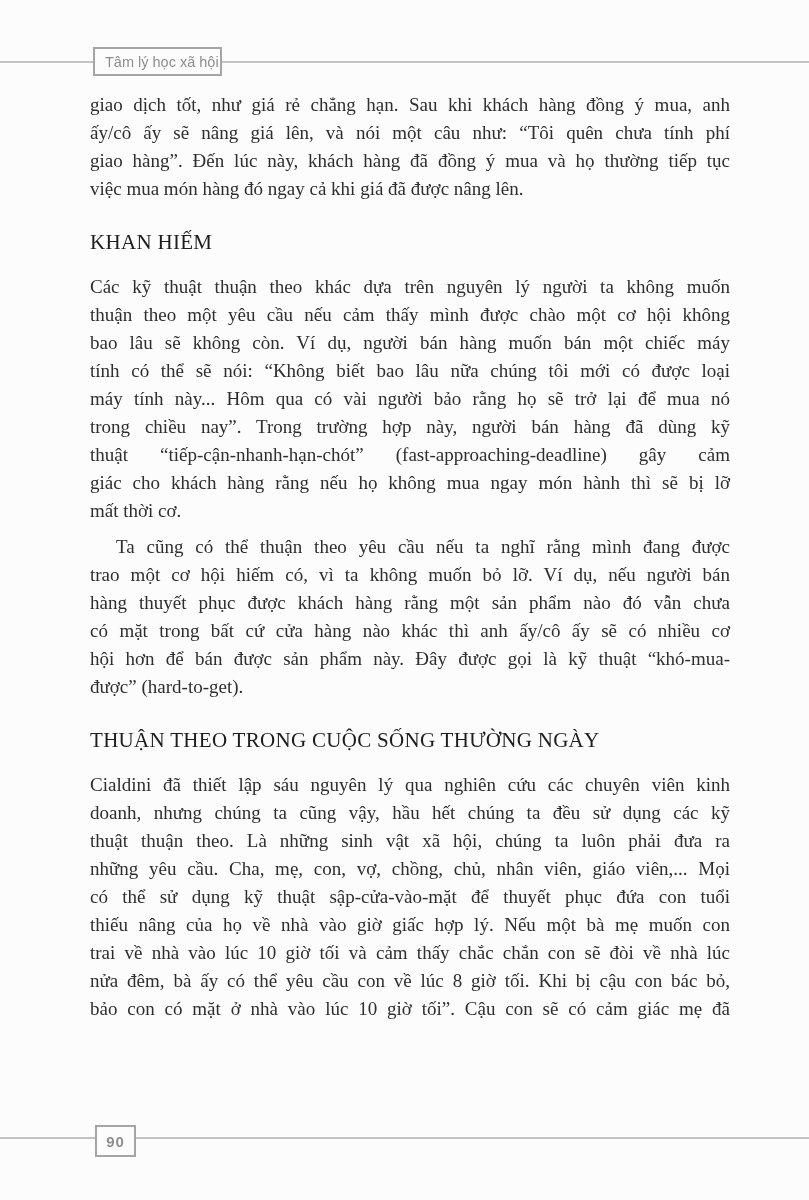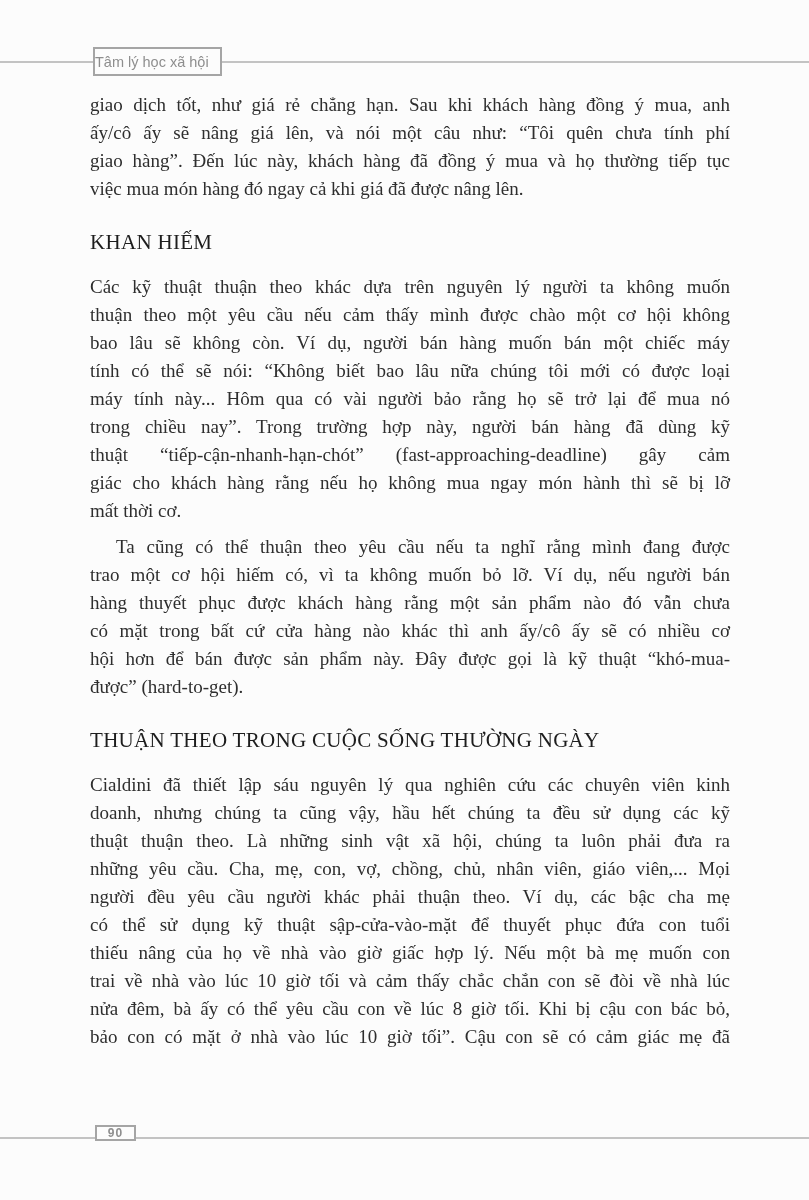--- a/index.html
+++ b/index.html
@@ -28,26 +28,27 @@
     position:absolute;
     box-sizing:border-box;
     border:2px solid var(--boxborder);
     background:var(--bg);
     display:flex;align-items:center;
     font-family:"Liberation Sans",sans-serif;
     color:var(--label);
   }
   .header-box{
     left:93px;top:47px;width:129px;height:29px;
+    padding-left:10px;
     font-size:14.5px;
   }
   .footer-box{
-    left:95px;top:1125px;width:41px;height:16px;
+    left:95px;top:1125px;width:41px;height:32px;
     justify-content:center;
-    font-size:12px;font-weight:600;
+    font-size:15px;font-weight:600;
     letter-spacing:1px;
   }
   
   .body-text{
     position:absolute;left:90px;top:91px;width:640px;
     font-family:"Liberation Serif","DejaVu Serif",serif;
     font-size:19px;line-height:28px;
     color:var(--text);
   }
   .paragraph + .paragraph{margin-top:8px;}
@@ -105,21 +106,20 @@
         <div class="line">có mặt trong bất cứ cửa hàng nào khác thì anh ấy/cô ấy sẽ có nhiều cơ</div>
         <div class="line">hội hơn để bán được sản phẩm này. Đây được gọi là kỹ thuật “khó-mua-</div>
         <div class="line last-left">được” (hard-to-get).</div>
       </div>
       <div class="heading">THUẬN THEO TRONG CUỘC SỐNG THƯỜNG NGÀY</div>
       <div class="paragraph">
         <div class="line">Cialdini đã thiết lập sáu nguyên lý qua nghiên cứu các chuyên viên kinh</div>
         <div class="line">doanh, nhưng chúng ta cũng vậy, hầu hết chúng ta đều sử dụng các kỹ</div>
         <div class="line">thuật thuận theo. Là những sinh vật xã hội, chúng ta luôn phải đưa ra</div>
         <div class="line">những yêu cầu. Cha, mẹ, con, vợ, chồng, chủ, nhân viên, giáo viên,... Mọi</div>
-        <div class="line">người đều yêu cầu người khác phải thuận theo. Ví dụ, các bậc cha mẹ</div>
         <div class="line">có thể sử dụng kỹ thuật sập-cửa-vào-mặt để thuyết phục đứa con tuổi</div>
         <div class="line">thiếu nâng của họ về nhà vào giờ giấc hợp lý. Nếu một bà mẹ muốn con</div>
         <div class="line">trai về nhà vào lúc 10 giờ tối và cảm thấy chắc chắn con sẽ đòi về nhà lúc</div>
         <div class="line">nửa đêm, bà ấy có thể yêu cầu con về lúc 8 giờ tối. Khi bị cậu con bác bỏ,</div>
         <div class="line">bảo con có mặt ở nhà vào lúc 10 giờ tối”. Cậu con sẽ có cảm giác mẹ đã</div>
       </div>
     </main>
 
   <div class="running-rule footer-rule"></div>
   <div class="running-box footer-box">

